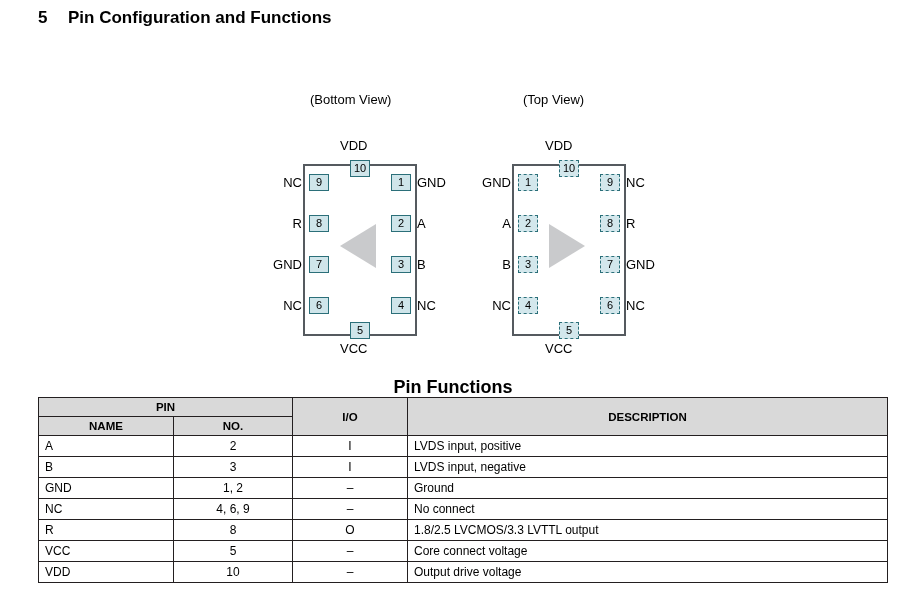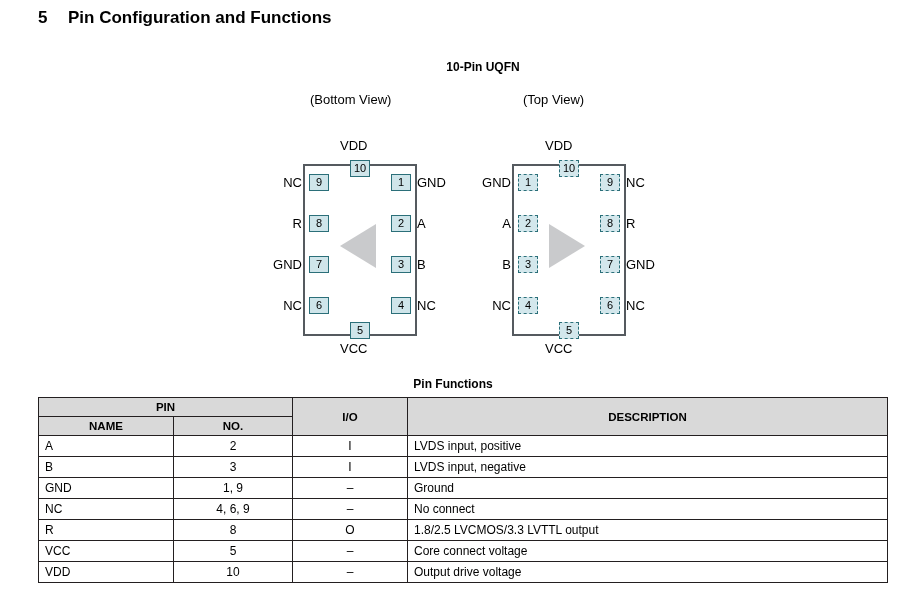--- a/index.html
+++ b/index.html
@@ -112,21 +112,21 @@
     border-left: 36px solid #c9cacc;
   }
 
   
   .table-title {
     position: absolute;
     left: 0;
     top: 377px;
     width: 906px;
     text-align: center;
-    font-size: 12px;
+    font-size: 18px;
     font-weight: bold;
   }
   table.pinfn {
     position: absolute;
     left: 38px;
     top: 397px;
     width: 850px;
     border-collapse: collapse;
     font-size: 12px;
   }
@@ -151,21 +151,20 @@
   tr.row { height: 21px; }
 </style>
 </head>
 <body>
 
 <div class="section-heading">
   <span class="num">5</span><span>Pin Configuration and Functions</span>
 </div>
 
 <div class="pkg-label">
-  <div>10-Pin UQFN</div>
 </div>
 <div class="view-label view-bottom">(Bottom View)</div>
 <div class="view-label view-top">(Top View)</div>
 
 <div class="diagram">
 
   <div class="chip chip-bottom"></div>
 
   <div class="tri tri-left" style="left:340px; top:224px;"></div>
 
@@ -256,21 +255,21 @@
       <td class="c-desc">LVDS input, positive</td>
     </tr>
     <tr class="row">
       <td class="c-name">B</td>
       <td class="c-no">3</td>
       <td class="c-io">I</td>
       <td class="c-desc">LVDS input, negative</td>
     </tr>
     <tr class="row">
       <td class="c-name">GND</td>
-      <td class="c-no">1, 9</td>
+      <td class="c-no">1, 2</td>
       <td class="c-io">–</td>
       <td class="c-desc">Ground</td>
     </tr>
     <tr class="row">
       <td class="c-name">NC</td>
       <td class="c-no">4, 6, 9</td>
       <td class="c-io">–</td>
       <td class="c-desc">No connect</td>
     </tr>
     <tr class="row">

